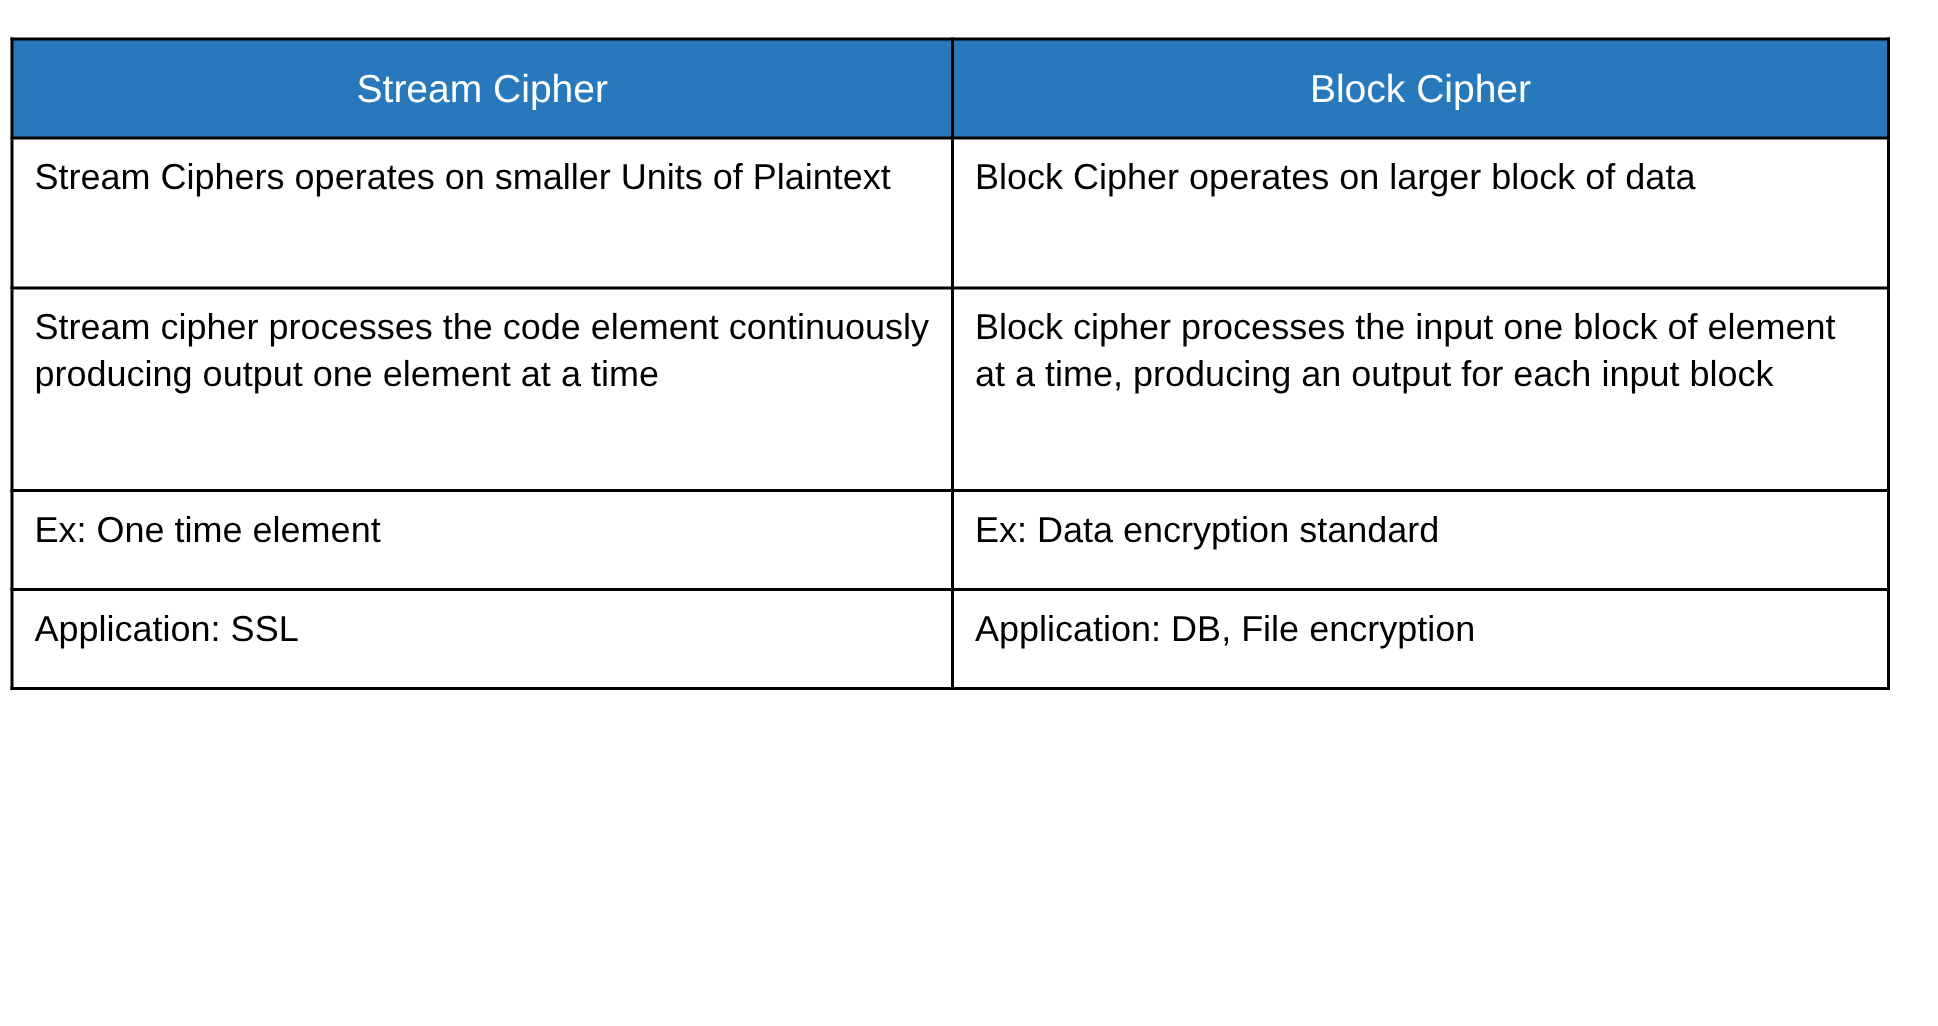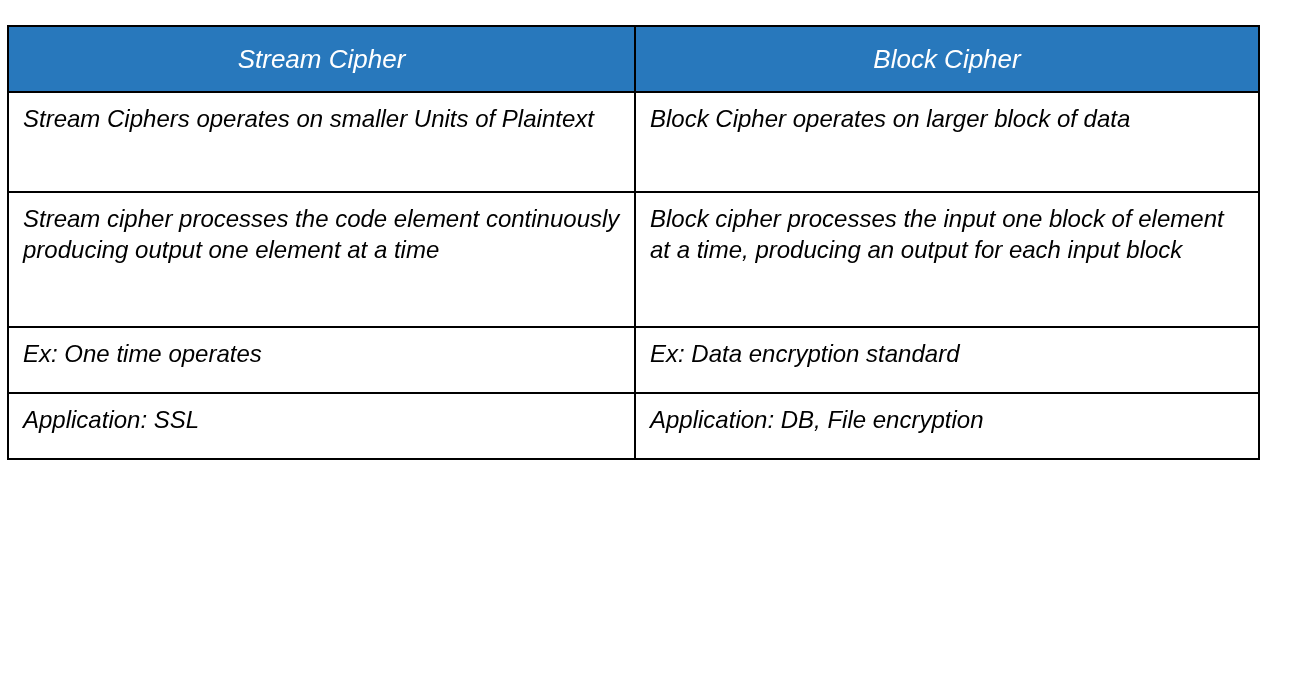--- a/index.html
+++ b/index.html
@@ -29,21 +29,20 @@
     background: #ffffff;
   }
   .comparison-table col.col-left  { width: 627px; }
   .comparison-table col.col-right { width: 624px; }
 
   .comparison-table th,
   .comparison-table td {
     border: 2px solid #000000;
     vertical-align: top;
     background: #ffffff;
-    font-style: italic;
   }
 
   .comparison-table thead th {
     background: #2878BC;
     color: #ffffff;
     text-align: center;
     vertical-align: middle;
     font-size: 26px;
     font-weight: normal;
     line-height: 1.25;
@@ -86,21 +85,21 @@
     <tbody>
       <tr class="row-h-double">
         <td>Stream Ciphers operates on smaller Units of Plaintext</td>
         <td>Block Cipher operates on larger block of data</td>
       </tr>
       <tr class="row-h-triple">
         <td>Stream cipher processes the code element continuously producing output one element at a time</td>
         <td>Block cipher processes the input one block of element at a time, producing an output for each input block</td>
       </tr>
       <tr class="row-h-single">
-        <td>Ex: One time operates</td>
+        <td>Ex: One time element</td>
         <td>Ex: Data encryption standard</td>
       </tr>
       <tr class="row-h-single">
         <td>Application: SSL</td>
         <td>Application: DB, File encryption</td>
       </tr>
     </tbody>
   </table>
 
 </div>

